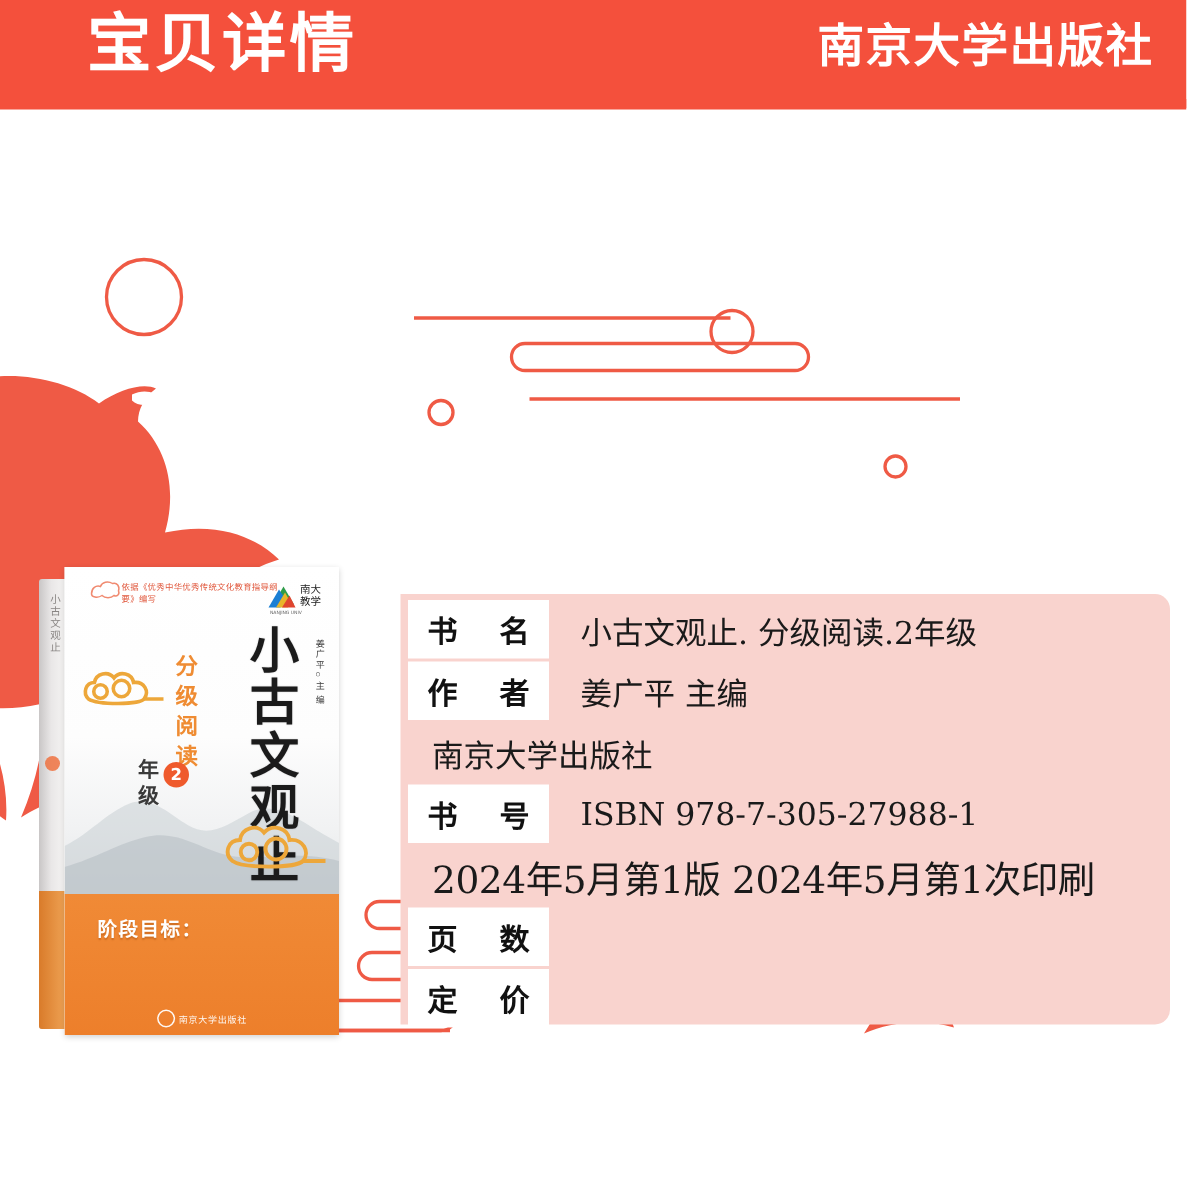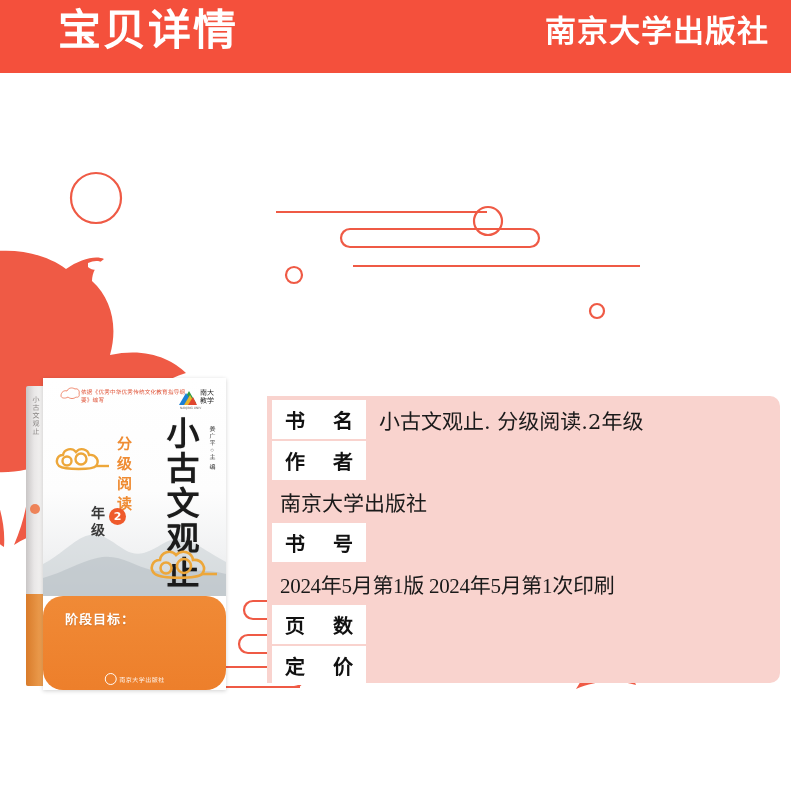--- a/index.html
+++ b/index.html
@@ -132,21 +132,20 @@
     position: absolute;
     left: 0; bottom: 94px;
     width: 100%; height: 80px;
   }
   .cover-band {
     position: absolute;
     left: 0; bottom: 0;
     width: 100%;
     height: 94px;
     background: linear-gradient(180deg,#f08a36 0%,#ed7f2b 100%);
-    border-radius: 20px;
   }
   .cover-topnote {
     position: absolute;
     left: 38px; top: 10px;
     width: 110px;
     font-size: 5.6px;
     line-height: 8px;
     color: #e0563b;
     letter-spacing: .2px;
   }
@@ -289,28 +288,29 @@
   }
   .spec-label.wide {
     justify-content: center;
     padding: 0 6px;
     letter-spacing: 0;
   }
   .spec-value {
     flex: 1;
     display: flex;
     align-items: center;
-    padding-left: 13px;
+    padding-left: 2px;
     font-size: 21px;
     color: #1a1a1a;
     font-family: "DejaVu Serif", "Liberation Serif", serif;
     white-space: nowrap;
     letter-spacing: 0;
-  }
-  .spec-value.compact { font-size: 21px; letter-spacing: -.3px; font-family: Liberation Serif, serif; }
+    margin-left: 19px;
+  }
+  .spec-value.compact { font-size: 25px; letter-spacing: -.3px; }
 </style>
 </head>
 <body>
 
 <div class="header-band">
   <div class="header-title">宝贝详情</div>
   <div class="header-shop">南京大学出版社</div>
 </div>
 <div class="header-stripe"></div>
 
@@ -447,31 +447,33 @@
         <span>名</span>
     </div>
     <div class="spec-value">小古文观止. 分级阅读.2年级</div>
   </div>
 
   <div class="spec-row">
     <div class="spec-label">
       <span>作</span>
         <span>者</span>
     </div>
+    <div class="spec-value">姜广平  主编</div>
   </div>
 
   <div class="spec-row">
     <div class="spec-value">南京大学出版社</div>
   </div>
 
   <div class="spec-row">
     <div class="spec-label">
       <span>书</span>
         <span>号</span>
     </div>
+    <div class="spec-value">ISBN  978-7-305-27988-1</div>
   </div>
 
   <div class="spec-row">
     <div class="spec-value compact">2024年5月第1版  2024年5月第1次印刷</div>
   </div>
 
   <div class="spec-row">
     <div class="spec-label">
       <span>页</span>
         <span>数</span>

